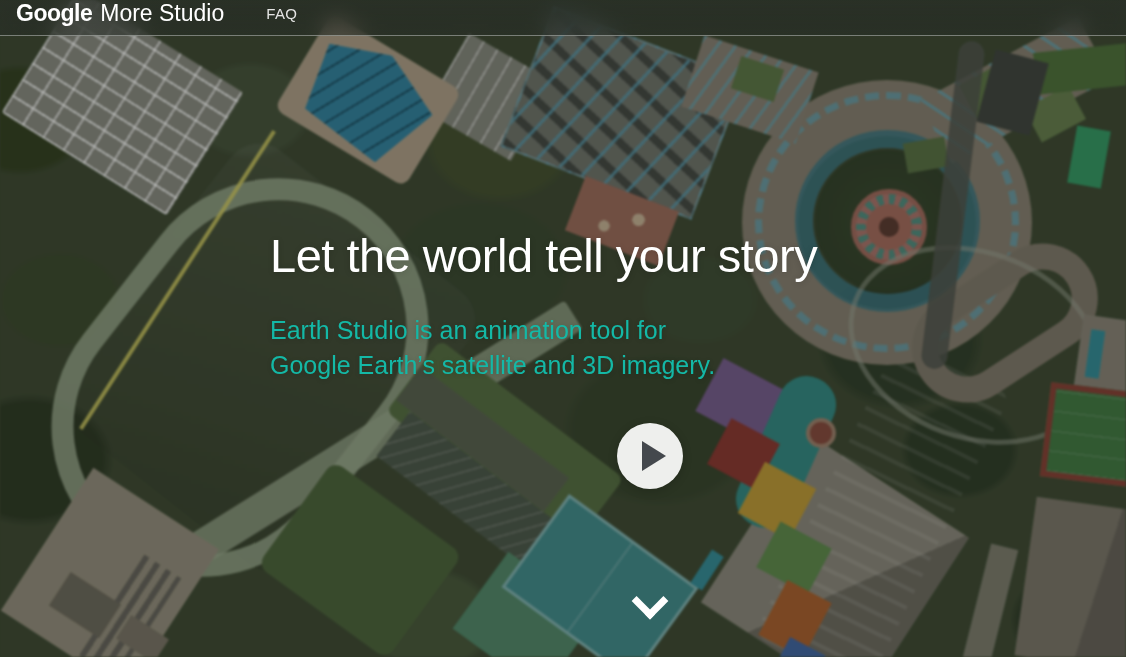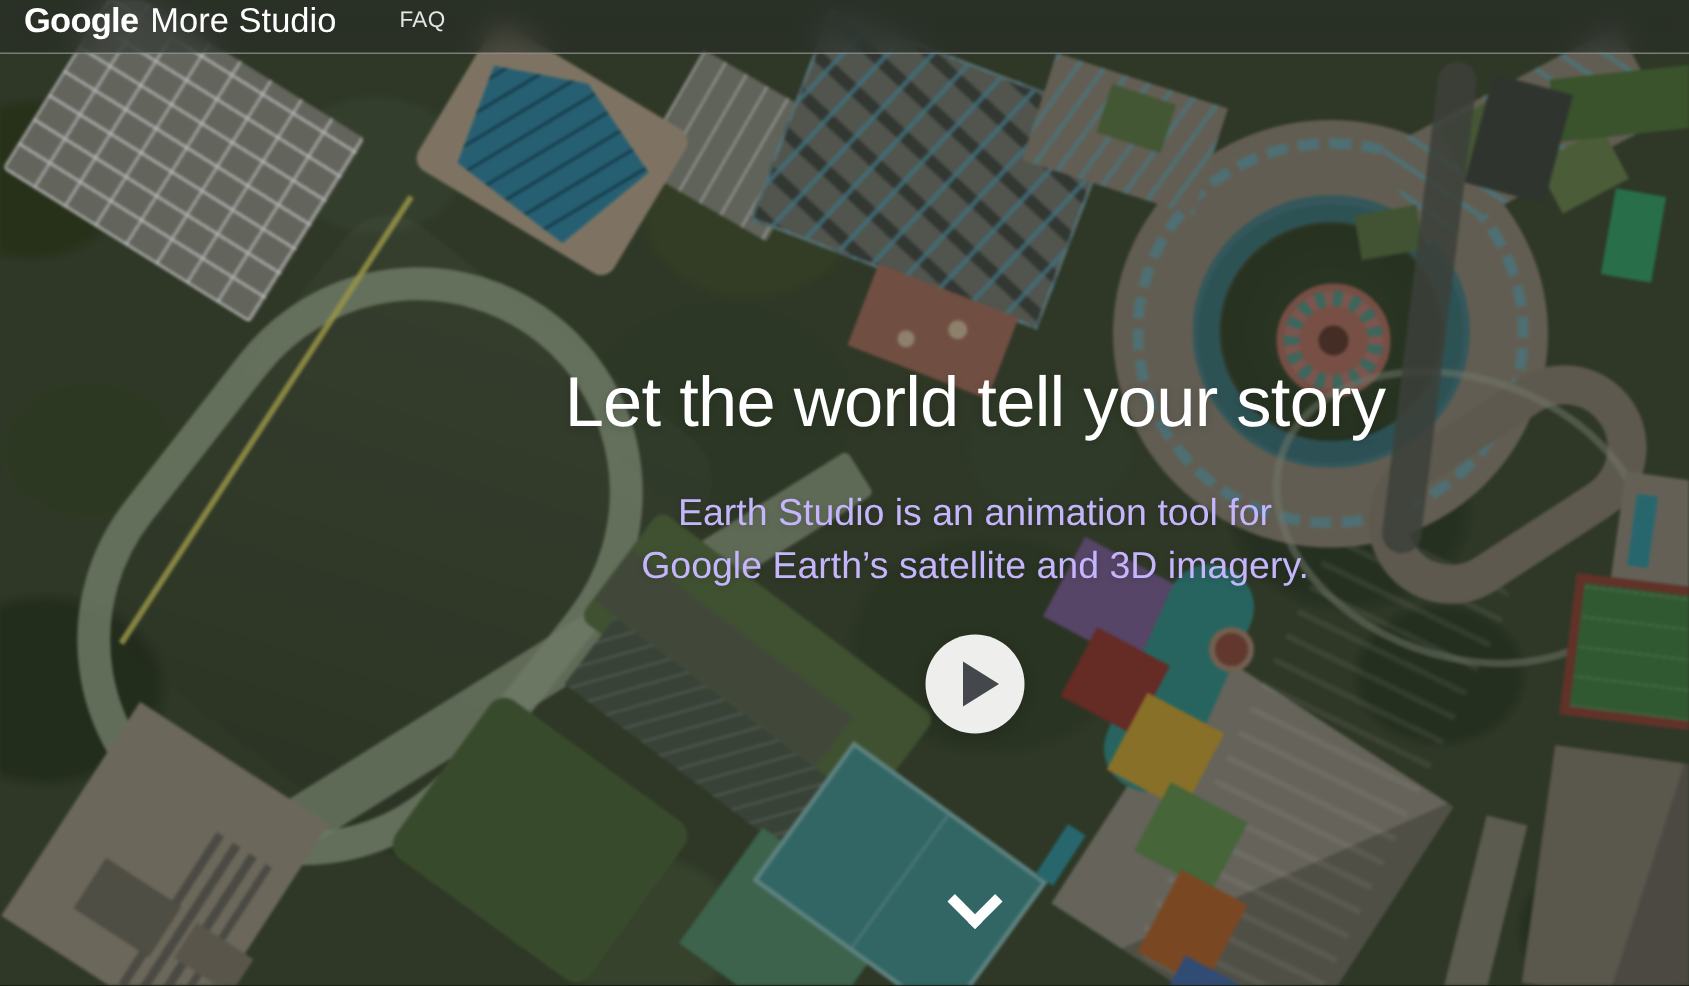--- a/index.html
+++ b/index.html
@@ -132,25 +132,25 @@
   .nav-link { position:relative; display:flex; align-items:center; height:48px; padding-bottom:8px;
     font-size:15px; letter-spacing:.3px; color:rgba(255,255,255,.88); text-decoration:none; cursor:pointer; }
   .nav-link.active { color:#fff; }
   .nav-link.active::after { content:""; position:absolute; left:0; right:0; bottom:0; height:3px; background:#fff; }
   .more { margin-left:auto; display:flex; align-items:center; gap:14px; color:#fff;
     font-size:16px; padding-bottom:8px; cursor:pointer; white-space:nowrap; }
   .caret { width:0; height:0; border-left:6px solid transparent; border-right:6px solid transparent;
     border-top:7px solid #fff; display:inline-block; }
 
   
-  .hero-copy { position:absolute; top:242px; left:650px; transform:translateX(-50%);
-    width:760px; text-align:center; z-index:5; }
+  .hero-copy { position:absolute; top:230px; left:650px; transform:translateX(-50%);
+    width:760px; z-index:5; }
   .hero-copy h1 { color:#fff; font-size:47px; font-weight:400; letter-spacing:-.5px; line-height:1.12;
     text-shadow:0 1px 6px rgba(0,0,0,.15); white-space:nowrap; }
-  .subtitle { margin-top:30px; color:#c4b5fd; font-size:25px; font-weight:400; line-height:35px;
+  .subtitle { margin-top:30px; color:#14b8a6; font-size:25px; font-weight:400; line-height:35px;
     white-space:pre-line; text-shadow:0 1px 5px rgba(0,0,0,.15); }
   .play { position:absolute; top:423px; left:650px; transform:translateX(-50%); z-index:5;
     width:66px; height:66px; border-radius:50%; border:none; cursor:pointer;
     background:rgba(255,255,255,.92); display:flex; align-items:center; justify-content:center;
     box-shadow:0 2px 10px rgba(0,0,0,.18); }
   .play-tri { width:0; height:0; border-left:24px solid #44484d;
     border-top:15px solid transparent; border-bottom:15px solid transparent; margin-left:7px; }
   .scroll-down { position:absolute; top:596px; left:650px; transform:translateX(-50%);
     z-index:5; width:44px; height:34px; display:flex; justify-content:center; cursor:pointer; }
   .chev { width:26px; height:26px; border-right:7px solid #fff; border-bottom:7px solid #fff;

